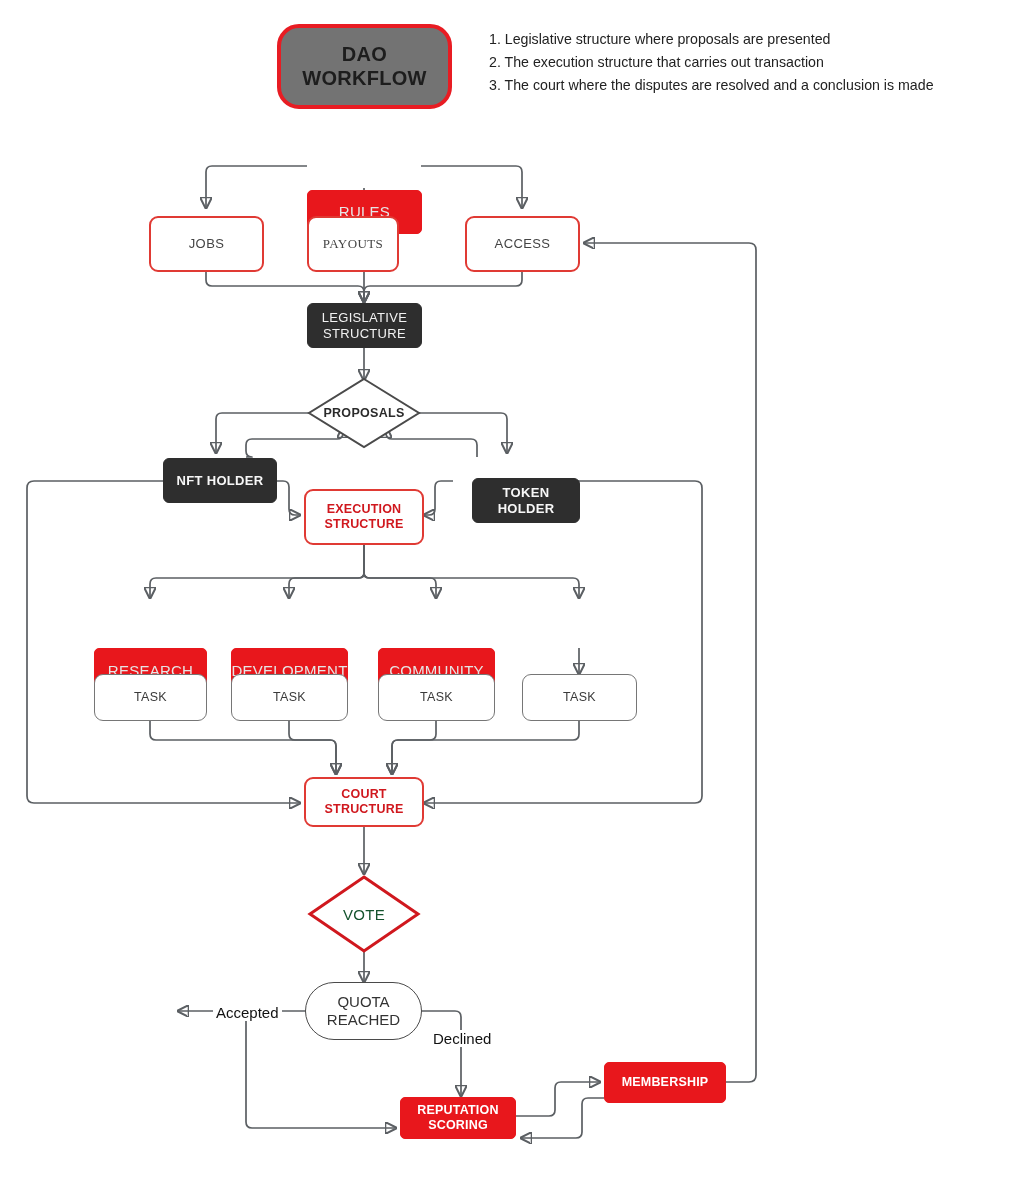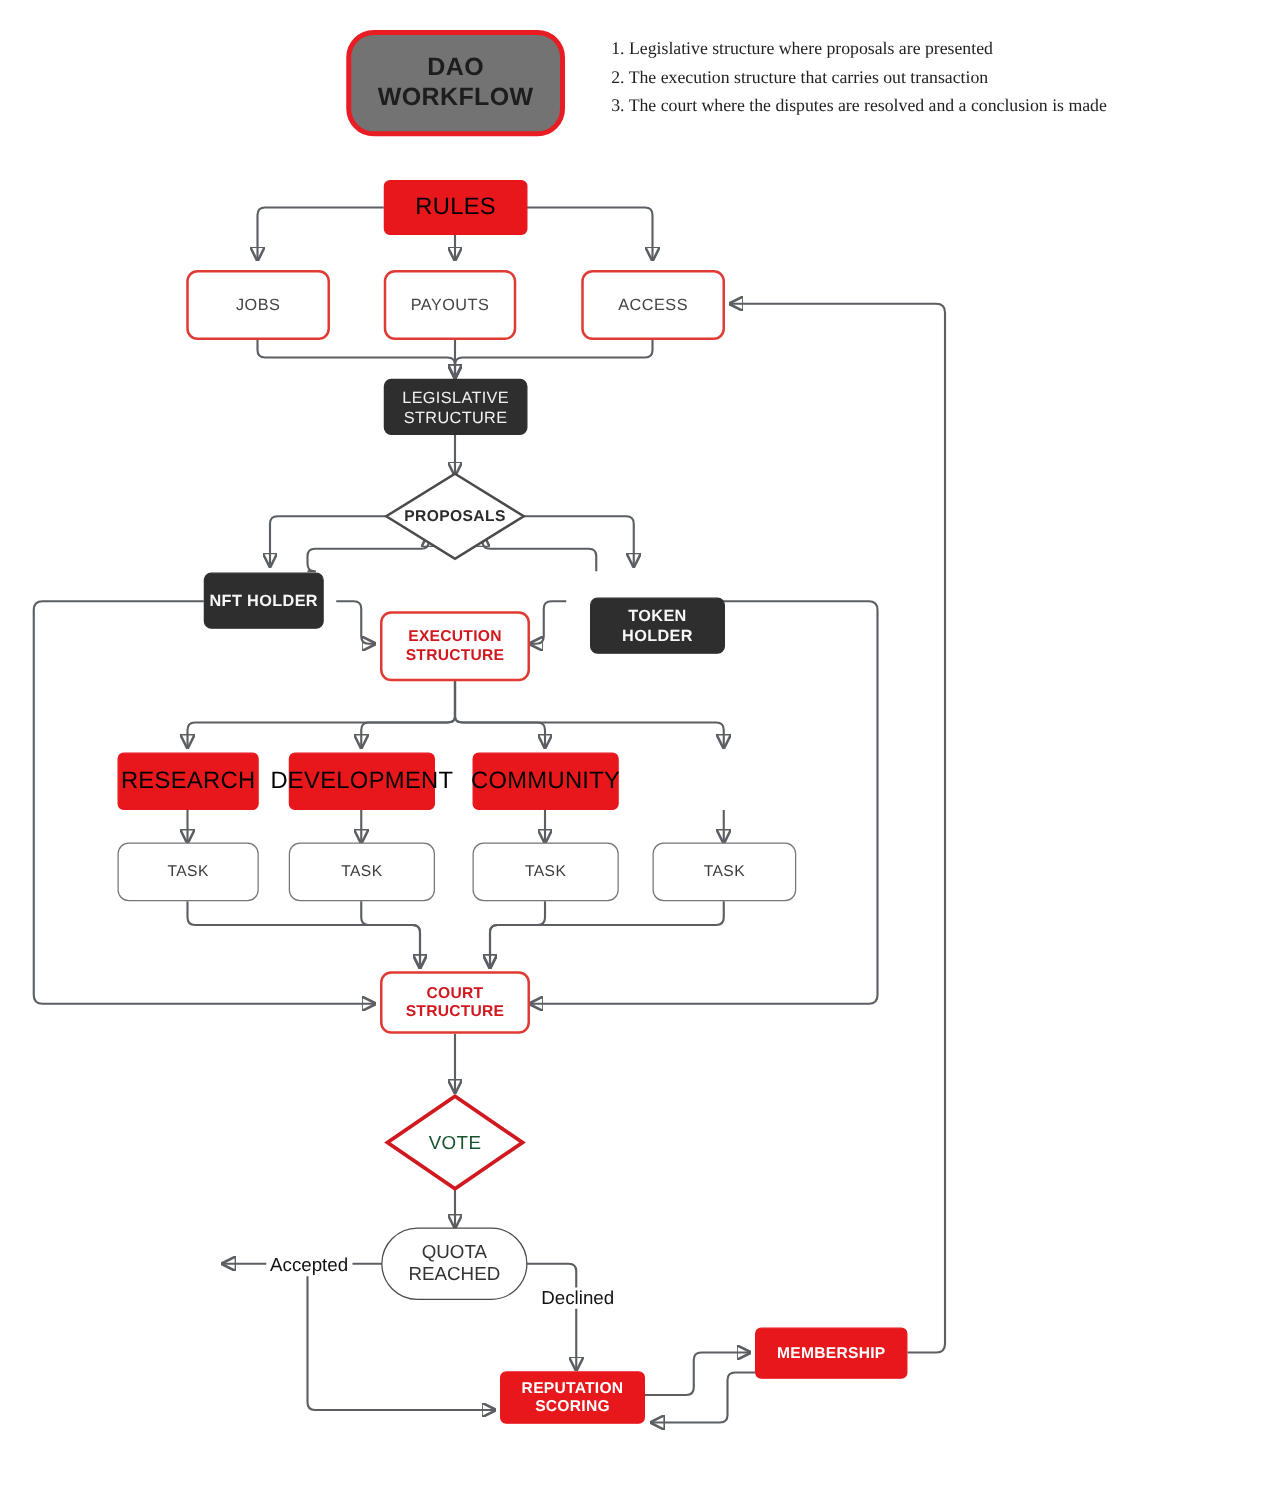--- a/index.html
+++ b/index.html
@@ -7,21 +7,21 @@
   body{font-family:"Liberation Sans","DejaVu Sans",sans-serif;}
   #canvas{position:relative;width:1018px;height:1200px;background:#ffffff;overflow:hidden;}
 
   .node{position:absolute;box-sizing:border-box;display:flex;align-items:center;
         justify-content:center;text-align:center;line-height:1.18;z-index:3;}
 
   
   .n-title{background:#737373;border:4px solid #e81c23;border-radius:22px;
            color:#1d1d1d;font-weight:700;font-size:20px;letter-spacing:.3px;}
   .n-redfill{background:#e8171c;border:1px solid #e8171c;border-radius:5px;
-             color:#000000;font-size:19px;letter-spacing:.25px;}
+             color:#e5e5e5;font-size:15px;letter-spacing:.25px;margin-top:46px;}
   .n-redfill-b{background:#e8171c;border:1px solid #e8171c;border-radius:5px;
                color:#ffffff;font-size:12.5px;font-weight:700;letter-spacing:.2px;}
   .n-redout{background:#ffffff;border:2px solid #e03a34;border-radius:9px;
             color:#444444;font-size:13px;letter-spacing:.4px;}
   .n-redout-rt{background:#ffffff;border:2px solid #e03a34;border-radius:9px;
                color:#d0181e;font-size:12.5px;font-weight:700;letter-spacing:.2px;}
   .n-dark{background:#2e2e2e;border:1px solid #2e2e2e;border-radius:6px;
           color:#f2f2f2;font-size:13px;letter-spacing:.3px;}
   .n-darkb{background:#2e2e2e;border:1px solid #2e2e2e;border-radius:6px;
            color:#f7f7f7;font-size:13px;font-weight:700;letter-spacing:.3px;}
@@ -34,21 +34,21 @@
 
   
   .dia{position:absolute;z-index:3;}
   .dia > .dshape{position:absolute;inset:0;}
   .dia > .dlabel{position:absolute;inset:0;display:flex;align-items:center;
                  justify-content:center;text-align:center;}
   .dlabel.dark{color:#2b2b2b;font-size:12.5px;font-weight:700;letter-spacing:.3px;}
   .dlabel.plain{color:#14532d;font-size:15px;letter-spacing:.3px;}
 
   
-  #legend{position:absolute;z-index:4;color:#222222;font-size:14.2px;line-height:1.62;font-family:Liberation Serif, serif;}
+  #legend{position:absolute;z-index:4;color:#222222;font-size:14.2px;line-height:1.62;}
   #legend div{white-space:nowrap;}
 
   
   .elabel{position:absolute;z-index:5;background:#ffffff;color:#111111;
           font-size:15px;font-weight:400;padding:0 3px;white-space:nowrap;}
 
   svg#wires{position:absolute;left:0;top:0;width:1018px;height:1200px;z-index:1;}
   svg#wires path{fill:none;stroke:#5b5f63;stroke-width:1.7;
                  stroke-linejoin:round;stroke-linecap:butt;}
 </style>
@@ -131,38 +131,38 @@
   <div class="node n-title" style="left:277px;top:24px;width:175px;height:85px;">
     <div>
       <div>DAO</div>
       <div>WORKFLOW</div>
     </div>
   </div>
 
   <div class="node n-redfill" style="left:307px;top:144px;width:115px;height:44px;">RULES</div>
 
   <div class="node n-redout" style="left:149px;top:216px;width:115px;height:56px;">JOBS</div>
-  <div class="node n-redout" style="left:307px;top:216px;width:106px;height:56px;">PAYOUTS</div>
+  <div class="node n-redout" style="left:307px;top:216px;width:92px;height:56px;font-family:Liberation Serif, serif;">PAYOUTS</div>
   <div class="node n-redout" style="left:465px;top:216px;width:115px;height:56px;">ACCESS</div>
 
   <div class="node n-dark" style="left:307px;top:303px;width:115px;height:45px;">
     <div>
       <div>LEGISLATIVE</div>
       <div>STRUCTURE</div>
     </div>
   </div>
 
   <div class="dia" style="left:307px;top:377px;width:114px;height:72px;">
     <svg class="dshape" viewBox="0 0 114 72" preserveAspectRatio="none" xmlns="http://www.w3.org/2000/svg">
       <polygon points="57,2 112,36 57,70 2,36" fill="#ffffff" stroke="#4a4a4a" stroke-width="2"></polygon>
     </svg>
     <div class="dlabel dark">PROPOSALS</div>
   </div>
 
-  <div class="node n-darkb" style="left:163px;top:458px;width:96px;height:45px;">NFT HOLDER</div>
+  <div class="node n-darkb" style="left:163px;top:458px;width:114px;height:45px;">NFT HOLDER</div>
   <div class="node n-darkb" style="left:472px;top:458px;width:108px;height:45px;margin-top:20px;">TOKEN HOLDER</div>
 
   <div class="node n-redout-rt" style="left:304px;top:489px;width:120px;height:56px;">
     <div>
       <div>EXECUTION</div>
       <div>STRUCTURE</div>
     </div>
   </div>
 
   <div class="node n-redfill" style="left:94px;top:602px;width:113px;height:46px;">RESEARCH</div>

